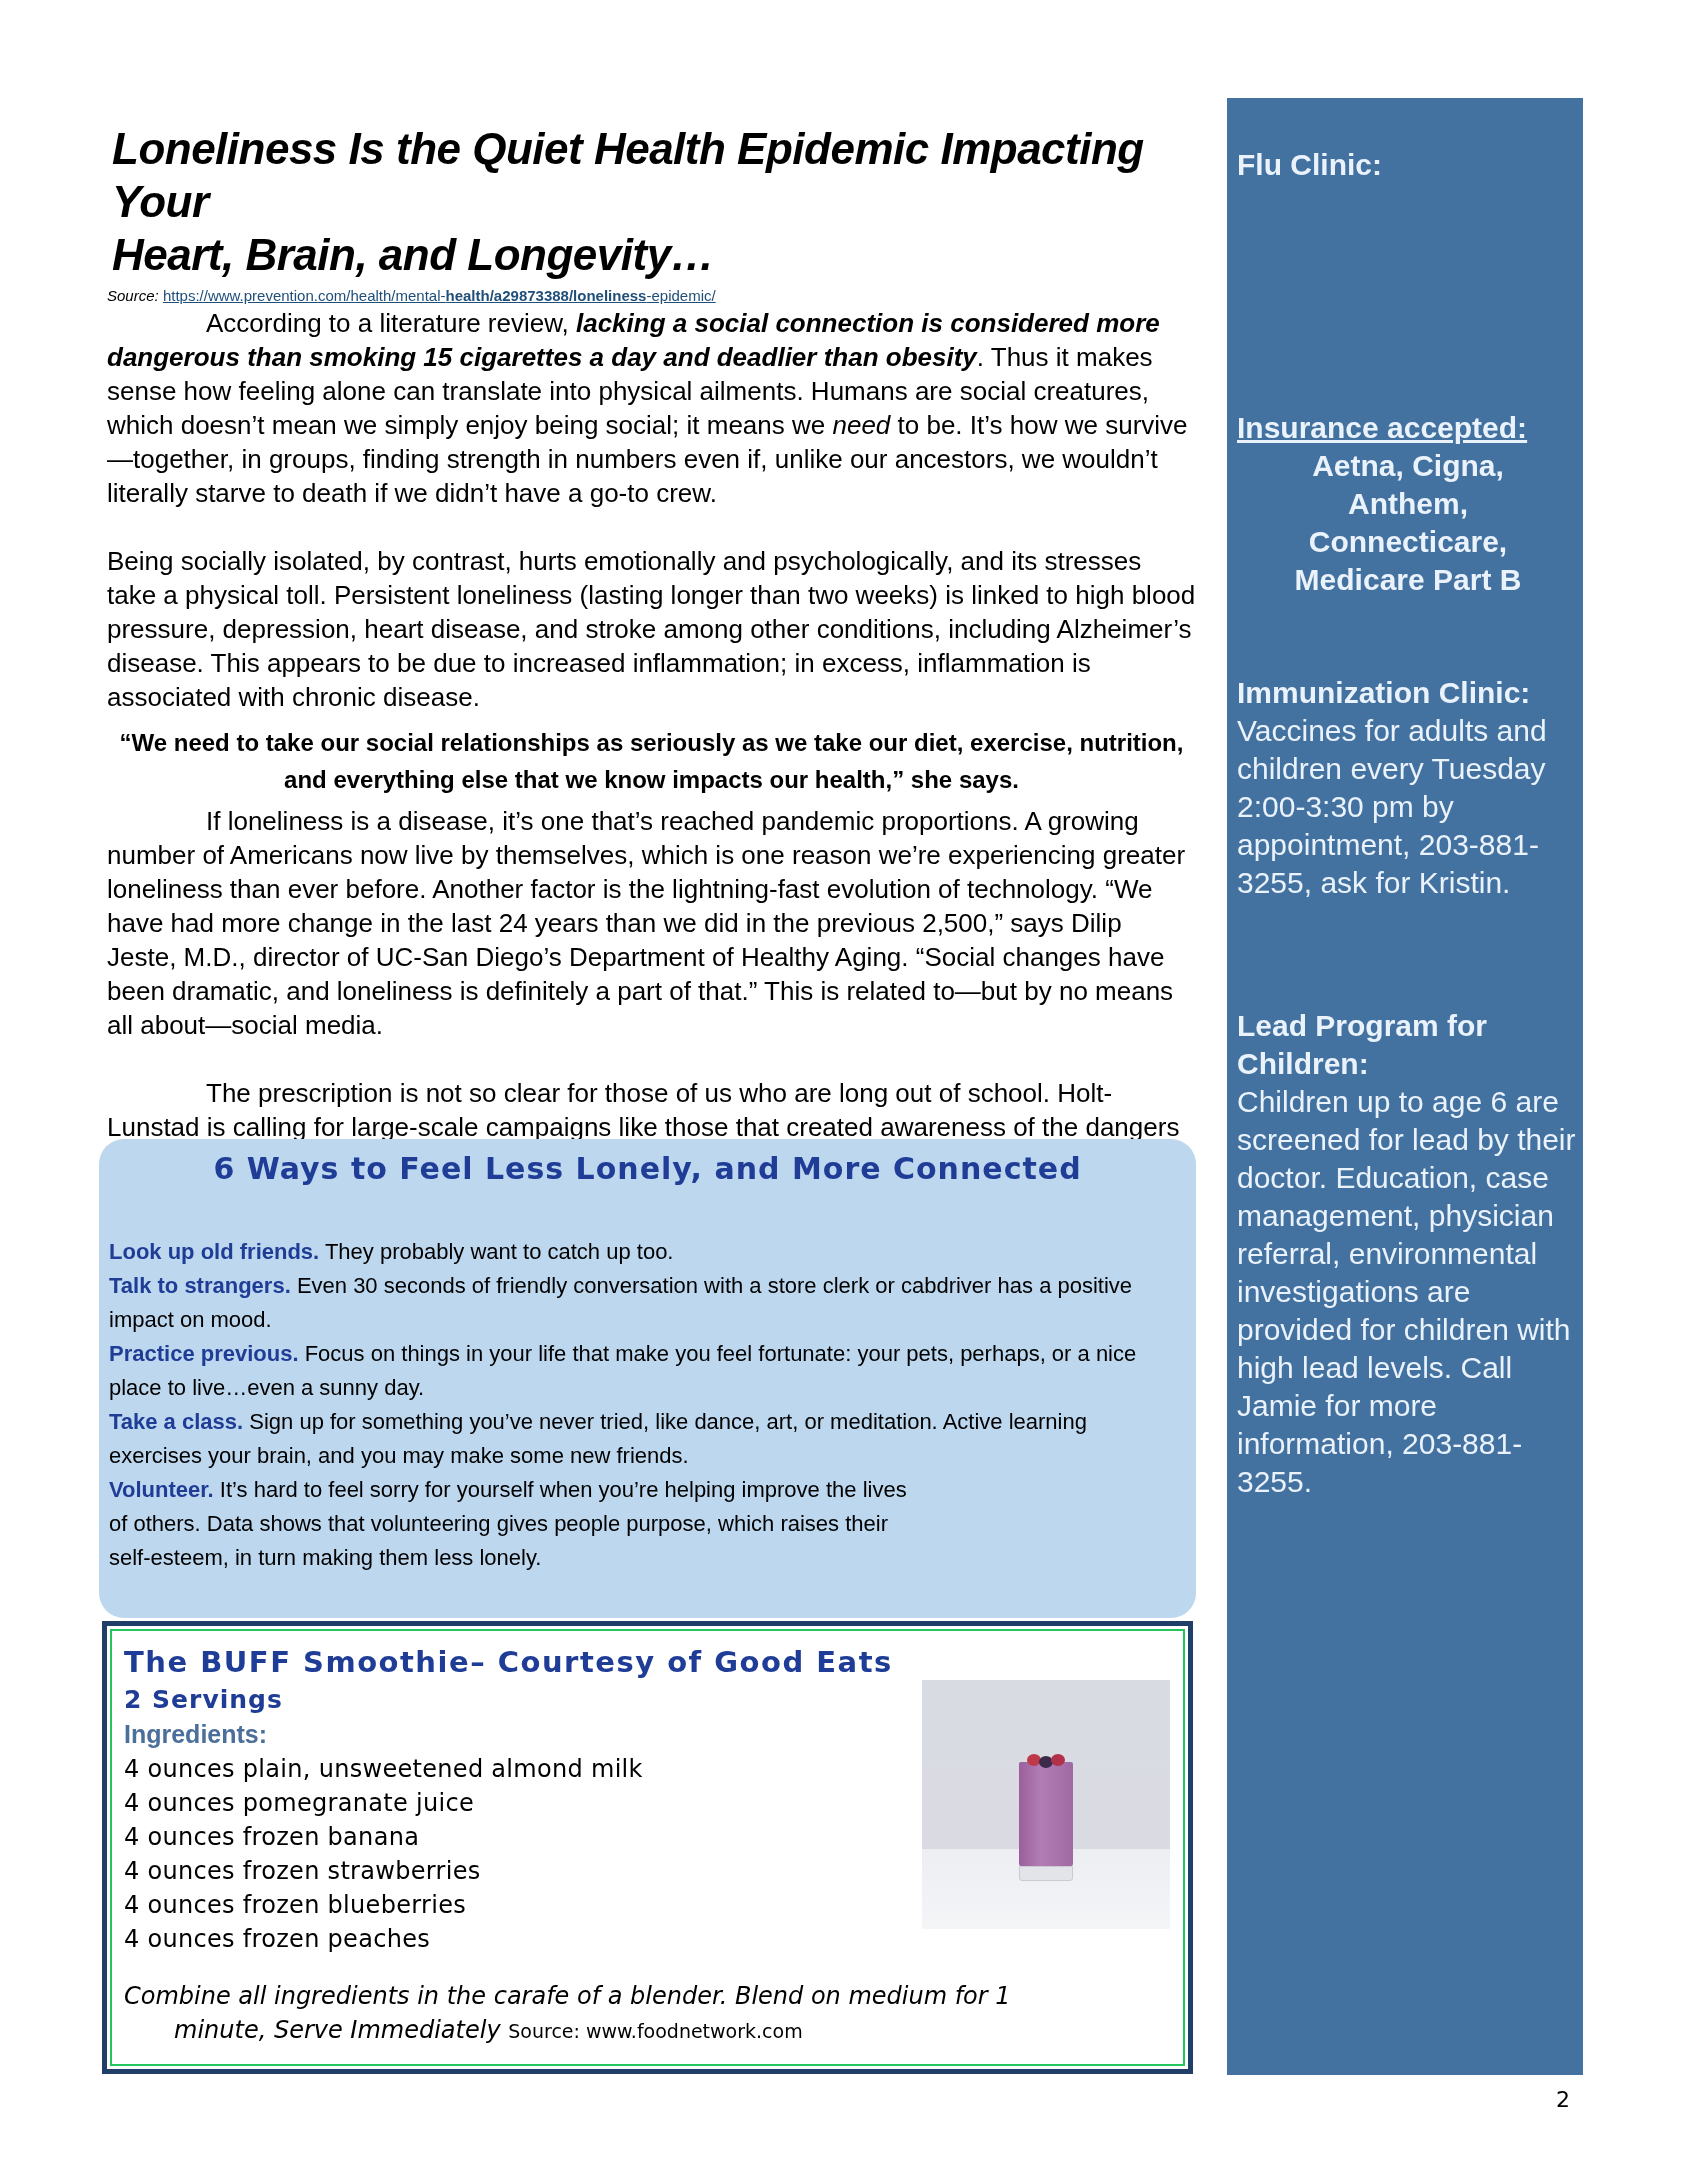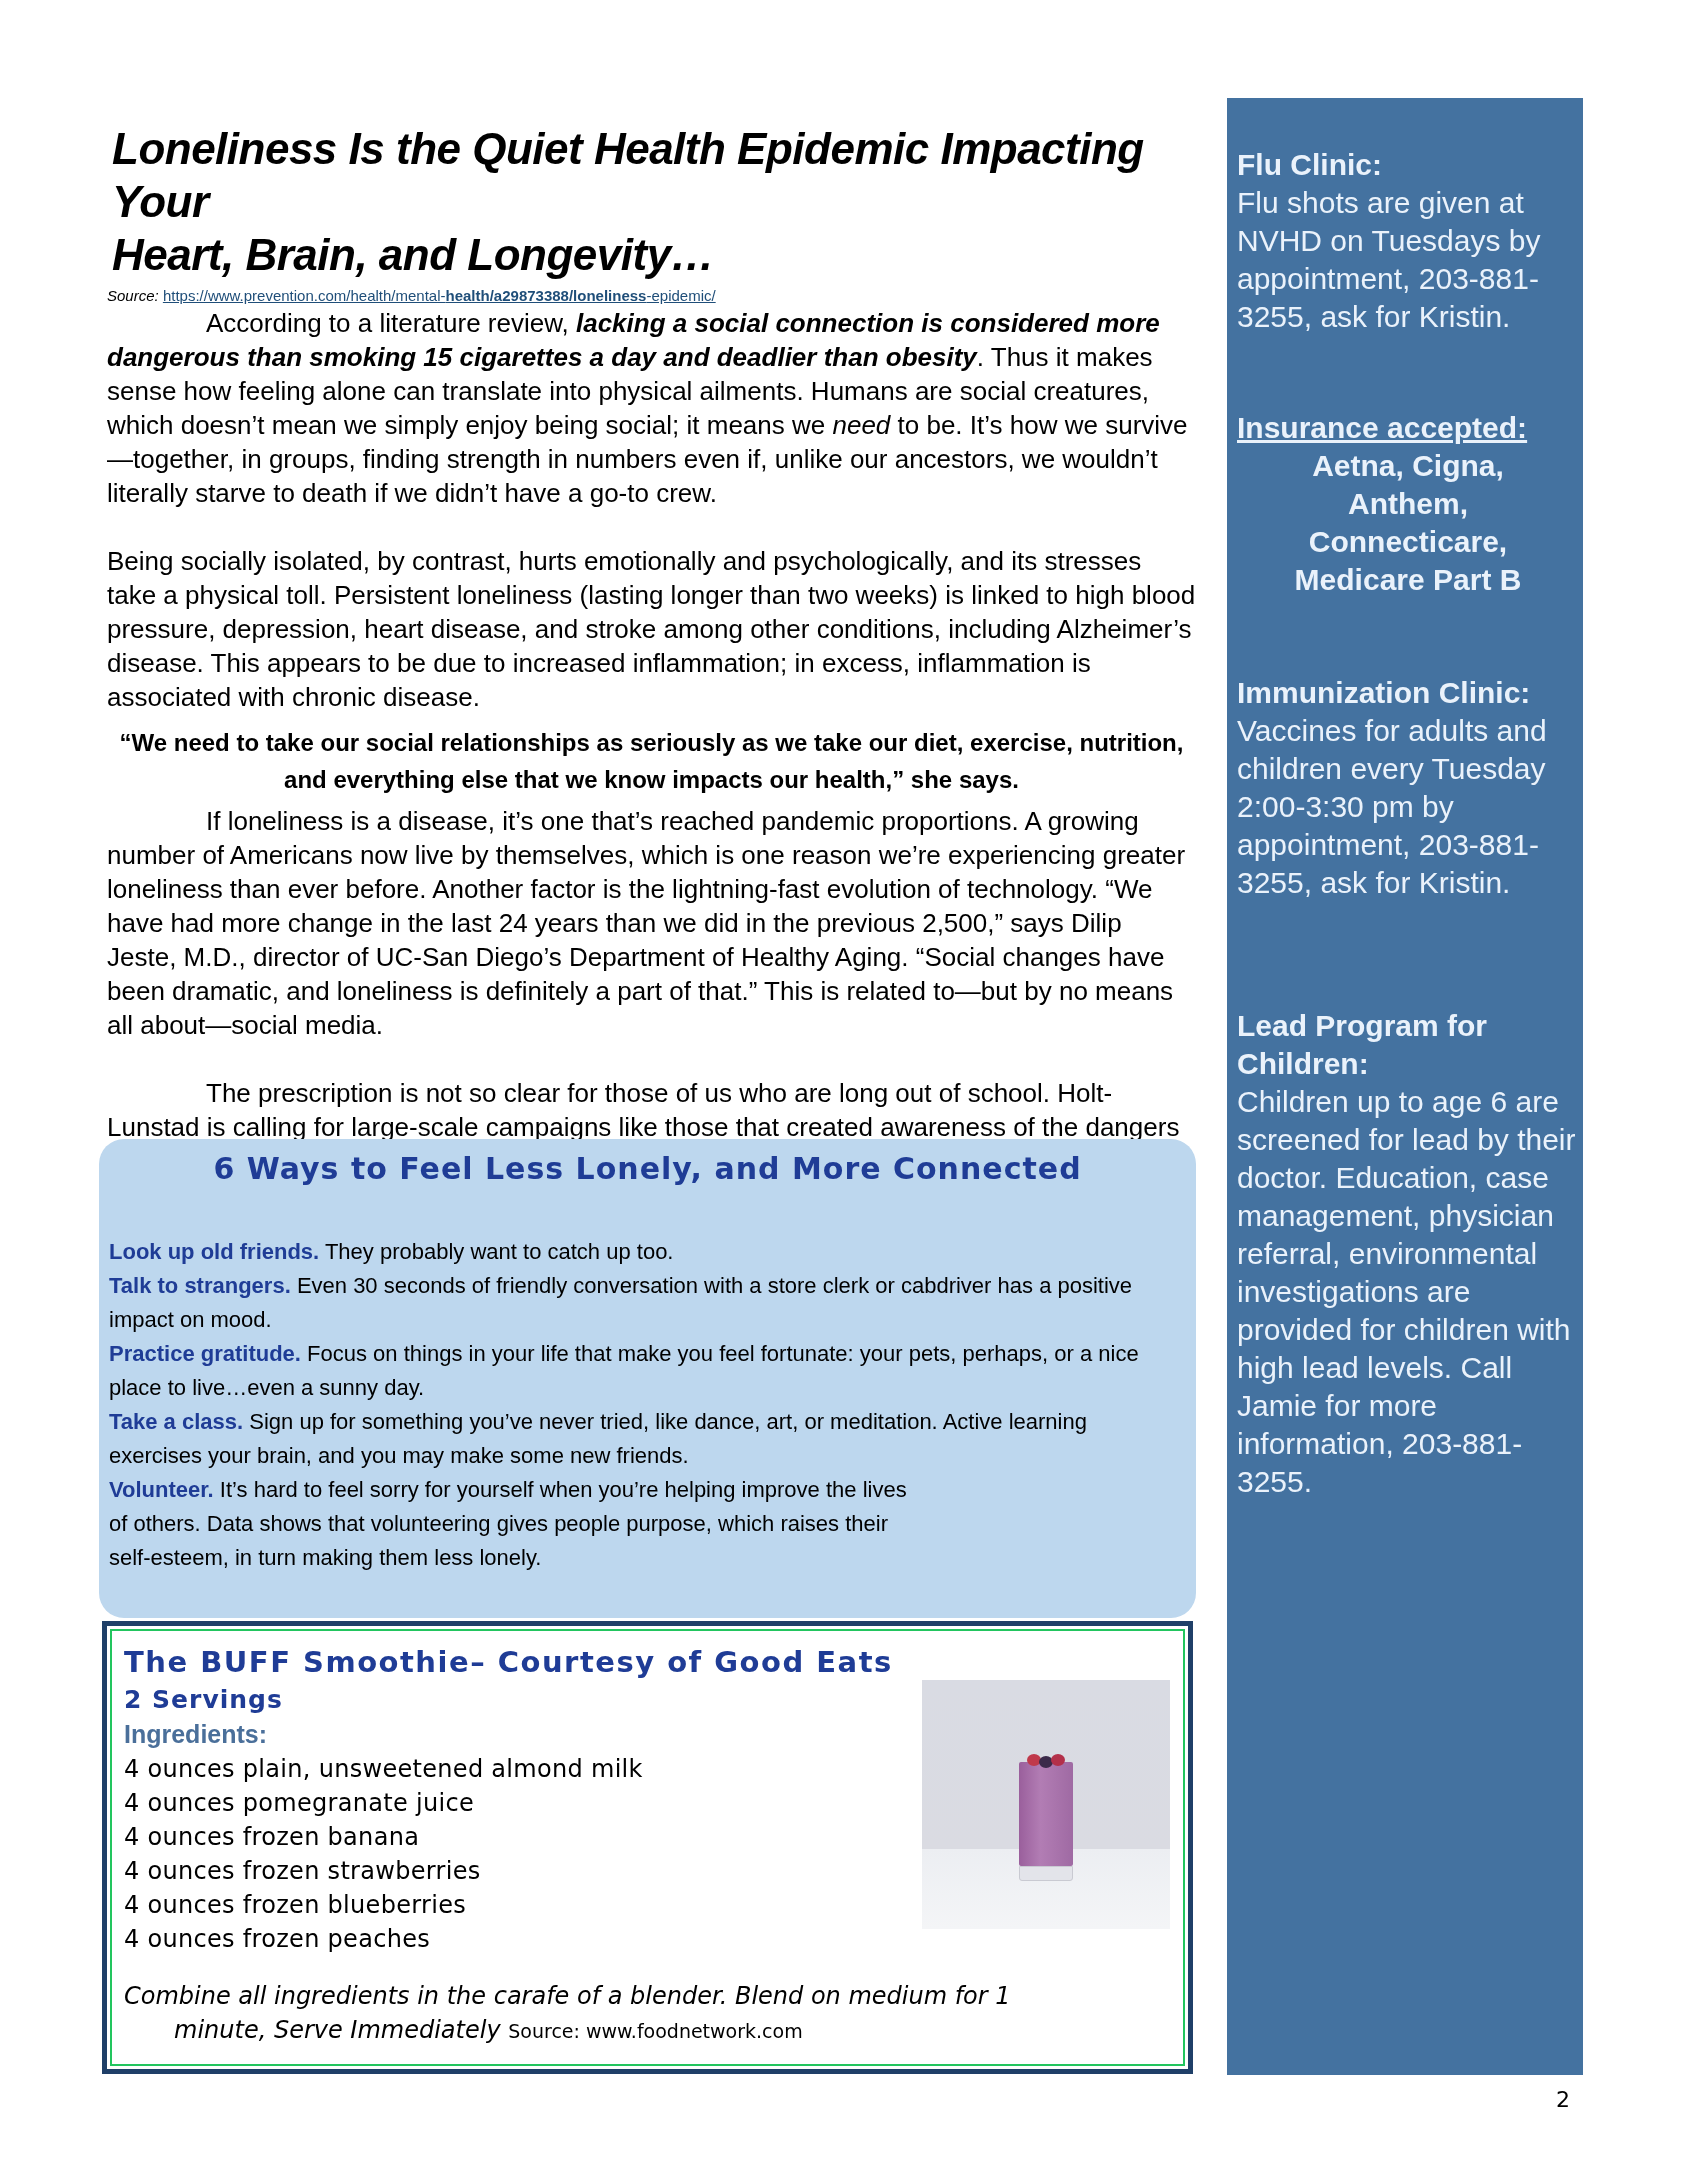--- a/index.html
+++ b/index.html
@@ -58,21 +58,21 @@
   <p class="body-text indent">If loneliness is a disease, it’s one that’s reached pandemic proportions. A growing number of Americans now live by themselves, which is one reason we’re experiencing greater loneliness than ever before. Another factor is the lightning-fast evolution of technology. “We have had more change in the last 24 years than we did in the previous 2,500,” says Dilip Jeste, M.D., director of UC-San Diego’s Department of Healthy Aging. “Social changes have been dramatic, and loneliness is definitely a part of that.” This is related to—but by no means all about—social media.</p>
   <div class="gap"></div>
   <p class="body-text indent">The prescription is not so clear for those of us who are long out of school. Holt-Lunstad is calling for large-scale campaigns like those that created awareness of the dangers of smoking, obesity, and drug use. Others are trying to discover medicinal fixes. But for now, the best thing we can do for ourselves, for our health, is to nurture our friendships. It just might save our lives.</p>
 </div>
 
 <div class="tips">
   <h2>6 Ways to Feel Less Lonely, and More Connected</h2>
   <div class="list">
     <div><span class="lead">Look up old friends.</span><span> They probably want to catch up too.</span></div>
     <div><span class="lead">Talk to strangers.</span><span> Even 30 seconds of friendly conversation with a store clerk or cabdriver has a positive impact on mood.</span></div>
-    <div><span class="lead">Practice gratitude.</span><span> Focus on things in your life that make you feel fortunate: your pets, perhaps, or a nice place to live…even a sunny day.</span></div>
+    <div><span class="lead">Practice previous.</span><span> Focus on things in your life that make you feel fortunate: your pets, perhaps, or a nice place to live…even a sunny day.</span></div>
     <div><span class="lead">Take a class.</span><span> Sign up for something you’ve never tried, like dance, art, or meditation. Active learning exercises your brain, and you may make some new friends.</span></div>
     <div style="width:822px"><span class="lead">Volunteer.</span><span> It’s hard to feel sorry for yourself when you’re helping improve the lives of others. Data shows that volunteering gives people purpose, which raises their self-esteem, in turn making them less lonely.</span></div>
   </div>
 </div>
 
 <div class="smoothie">
   <div class="inner">
     <div class="s-title">The BUFF Smoothie– Courtesy of Good Eats</div>
     <div class="s-serv">2 Servings</div>
     <div class="s-ing">Ingredients:</div>
@@ -96,21 +96,20 @@
         <div class="berry" style="left:20px;top:2px;background:#3b2a4a"></div>
         <div class="berry" style="left:32px;top:0;background:#b3304a"></div>
       </div>
     </div>
   </div>
 </div>
 
 <div class="sidebar">
   <div class="sec" style="top:48px">
     <div class="hd">Flu Clinic:</div>
-    <div>Flu shots are given at NVHD on Tuesdays by appointment, 203-881-3255, ask for Kristin.</div>
   </div>
   <div class="sec" style="top:311px">
     <div class="uhd">Insurance accepted:</div>
     <div class="center">Aetna, Cigna,</div>
     <div class="center">Anthem,</div>
     <div class="center">Connecticare,</div>
     <div class="center">Medicare Part B</div>
   </div>
   <div class="sec" style="top:576px">
     <div class="hd">Immunization Clinic:</div>

